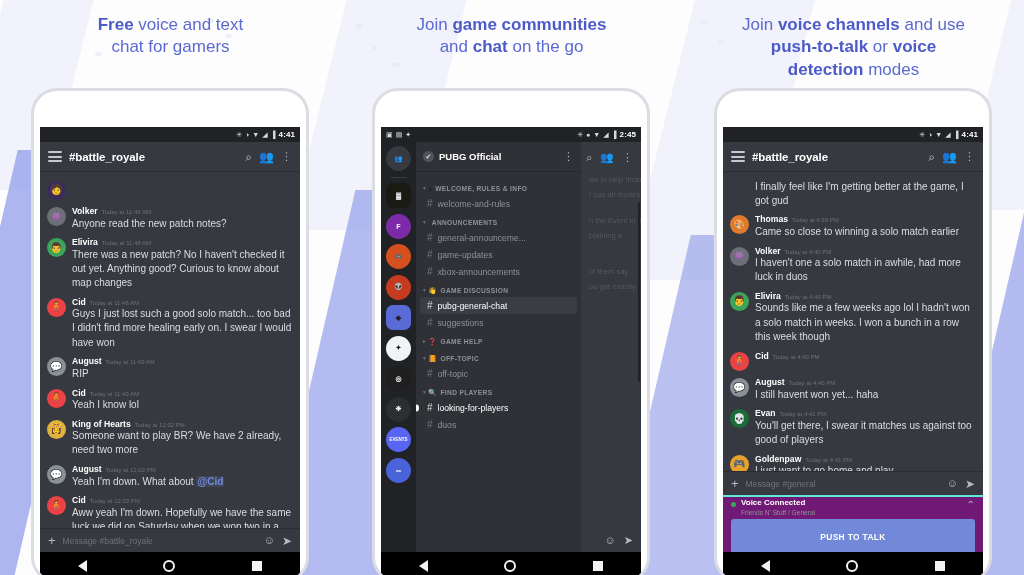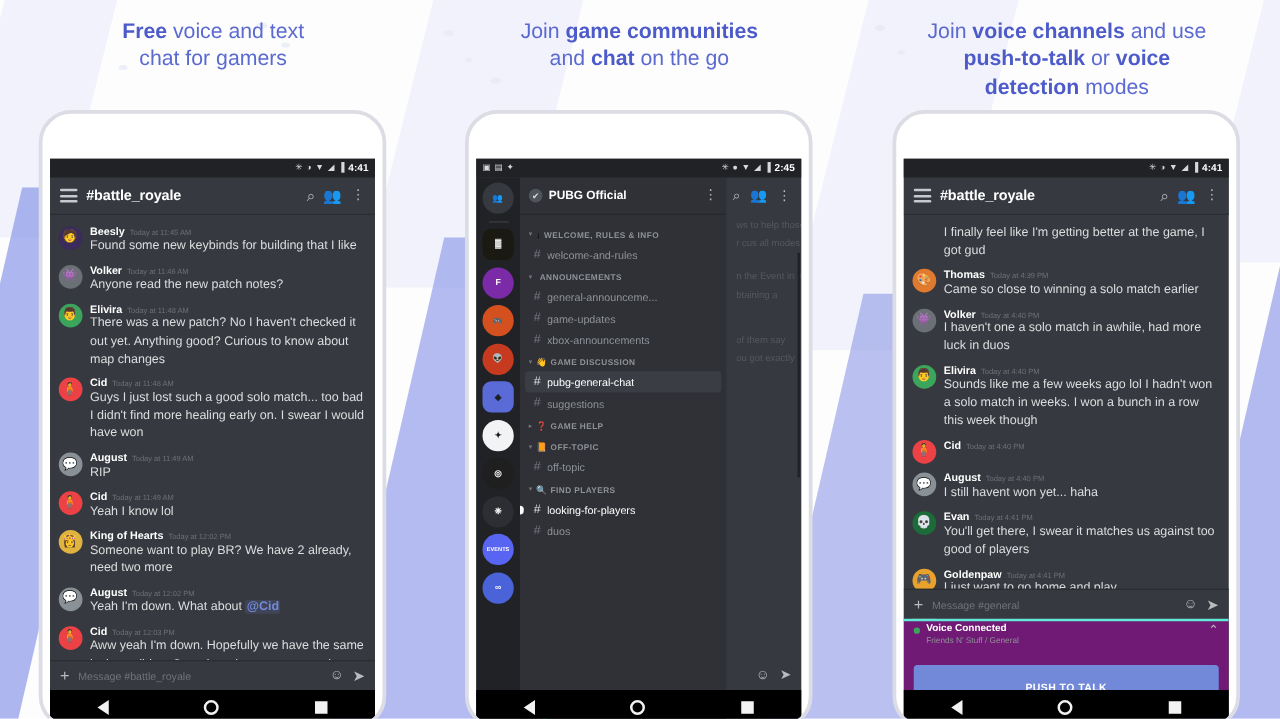--- a/index.html
+++ b/index.html
@@ -116,21 +116,21 @@
   .voice {
     position:absolute;left:0;right:0;bottom:28px;height:57px;background:#701a75;
     border-top:2px solid #5eead4;padding:1px 8px 6px;
   }
   .vrow { display:flex;align-items:flex-start;gap:5px; }
   .vdot { width:5px;height:5px;border-radius:50%;background:#3ba55c;margin-top:3.5px;flex:0 0 5px; }
   .vtitle { color:#fff;font-size:8px;font-weight:700;line-height:1.2; }
   .vsub { color:#8e9297;font-size:6.6px;margin-top:1px; }
   .vchev { margin-left:auto;color:#b9bbbe;font-size:10px;line-height:1;padding-top:2px; }
   .ptt {
-    margin-top:16px;height:36px;border-radius:3px;background:#7289da;color:#fff;
+    margin-top:3px;height:36px;border-radius:3px;background:#7289da;color:#fff;
     display:flex;align-items:center;justify-content:center;font-size:8.4px;
     font-weight:700;letter-spacing:.35px;
   }
 
   
   .rail {
     position:absolute;left:0;top:15px;bottom:0;width:35px;background:#202225;
     padding-top:4px; z-index:3; overflow:hidden;
   }
   .srv {
@@ -237,27 +237,20 @@
           <span class="ch-title">#battle_royale</span>
           <span class="hico">⌕</span>
           <span class="hico">👥</span>
           <span class="hico dots">⋮</span>
         </div>
         <div class="msglist">
             <div class="msg">
               <div class="avatar" style="background: rgb(58, 43, 92);">
                 <span class="face">🧑</span>
               </div>
-              <div class="mbody">
-                <div class="mhead">
-                  <span class="mname">Beesly</span>
-                  <span class="mtime">Today at 11:45 AM</span>
-                </div>
-                <div class="mtext">Found some new keybinds for building that I like</div>
-              </div>
             </div>
             <div class="msg">
               <div class="avatar" style="background: rgb(107, 111, 118);">
                 <span class="face">👾</span>
               </div>
               <div class="mbody">
                 <div class="mhead">
                   <span class="mname">Volker</span>
                   <span class="mtime">Today at 11:46 AM</span>
                 </div>

